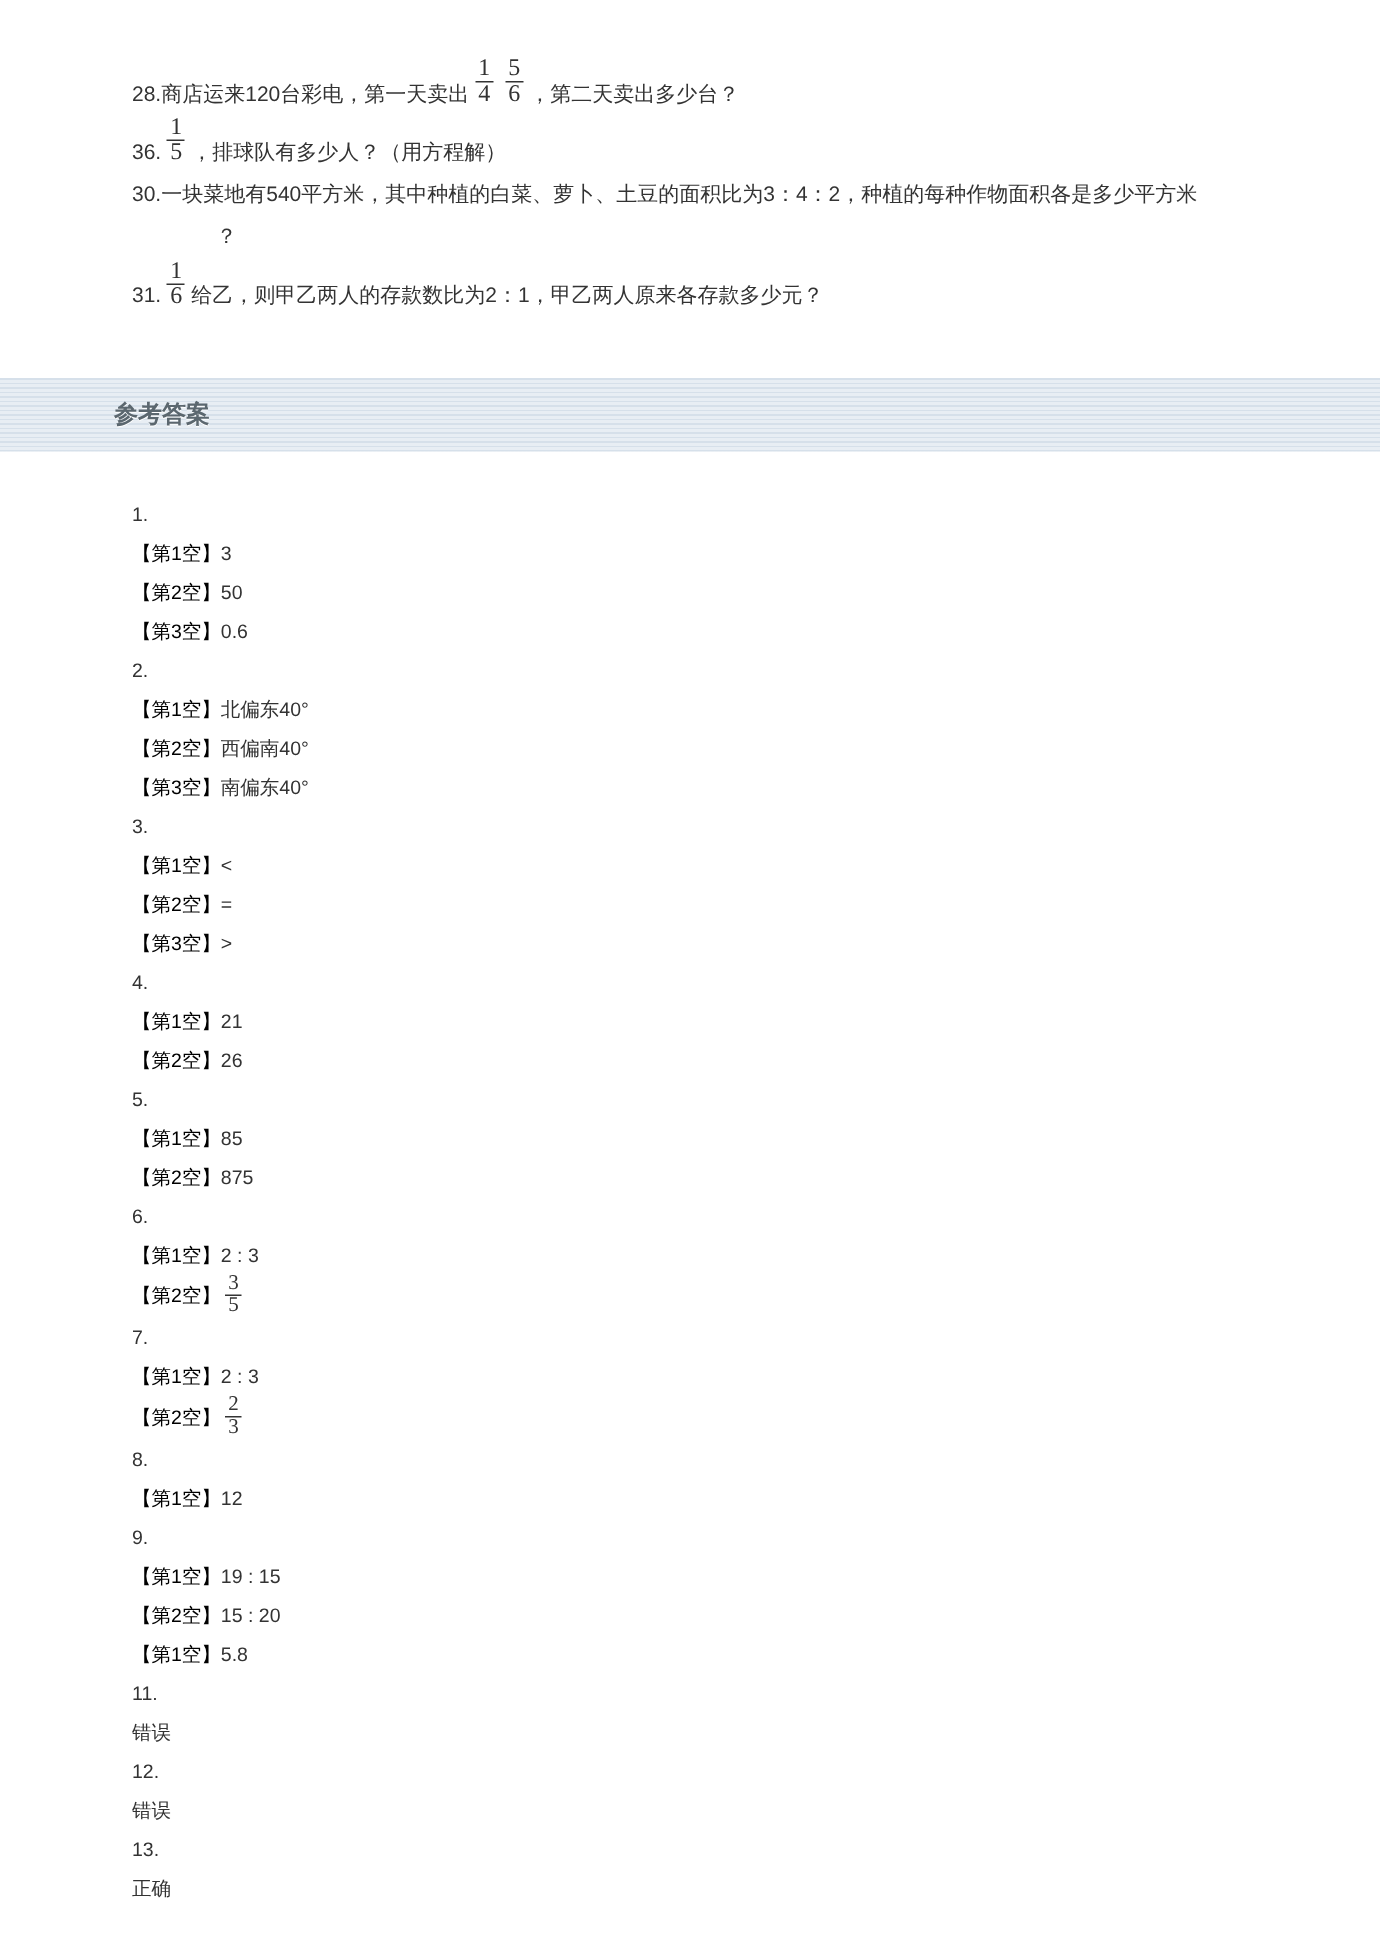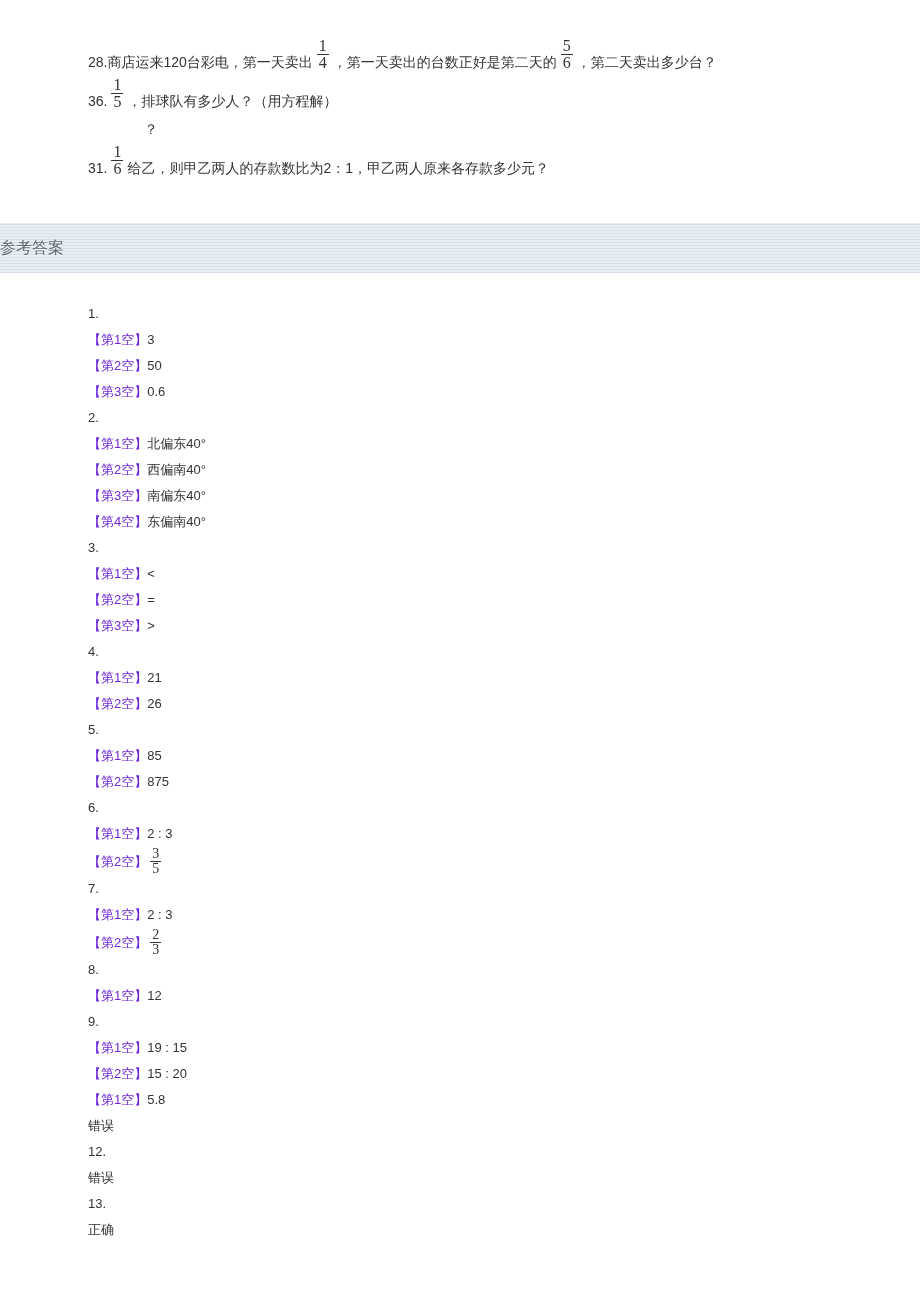--- a/index.html
+++ b/index.html
@@ -4,59 +4,62 @@
 <style>
 html,body{margin:0;padding:0;background:#fff;font-family:"Microsoft YaHei","SimSun",Arial,sans-serif;font-size:14px;color:#333;line-height:1.6}
 .wrap{width:920px;min-height:1302px;position:relative;background:#fff}
 .content{padding:40px 56px 20px 88px}
 .q{font-size:14px;color:#333;margin-bottom:6px;display:flex;flex-wrap:wrap;align-items:flex-end}
 .frac{display:inline-flex;flex-direction:column;align-items:center;vertical-align:middle;font-family:"Times New Roman",serif;font-size:16px;line-height:1;margin:0 4px;position:relative;top:-2px}
 .frac .n{border-bottom:1px solid #333;padding:0 2px}
 .frac .d{padding:0 2px}
 .dangle{padding-left:56px;font-size:14px;color:#333;margin-bottom:6px}
 .sec-header{background:repeating-linear-gradient(0deg,#d6e0ea 0,#d6e0ea 1px,#e8eef4 1px,#e8eef4 3px);padding:12px 0;margin:18px 0 28px 0}
-.sec-header .title{font-size:16px;font-weight:normal;color:#5b676f;text-shadow:0 1px 0 #fff}
+.sec-header .title{font-size:16px;font-weight:bold;color:#5b676f;padding-left:76px;text-shadow:0 1px 0 #fff}
 .ans-block{padding-left:88px;font-size:13px;color:#333;line-height:1.95}
 .ans-block .row{display:flex;align-items:center;min-height:26px}
-.ans-block .label{color:#6d28d9}
+.ans-block .label{color:#000000}
 .ans-block .aval{color:#333}
 .ans-block .fraca{display:inline-flex;flex-direction:column;align-items:center;vertical-align:middle;font-family:"Times New Roman",serif;font-size:14px;line-height:1;margin:0 3px}
 .ans-block .fraca .n{border-bottom:1px solid #333;padding:0 2px}
 .ans-block .fraca .d{padding:0 2px}
 </style>
 </head>
 <body>
 <div class="wrap">
 
 <div class="content">
 
   <div class="q">
     <span>28.</span>
     <span>商店运来120台彩电，第一天卖出</span>
     <span class="frac">
           <span class="n">1</span>
           <span class="d">4</span>
         </span>
-    <span>，第一天卖出的台数正好是第二天的</span>
     <span class="frac">
           <span class="n">5</span>
           <span class="d">6</span>
         </span>
     <span>，第二天卖出多少台？</span>
   </div>
 
   <div class="q">
     <span>36.</span>
     <span class="frac">
           <span class="n">1</span>
           <span class="d">5</span>
         </span>
     <span>，排球队有多少人？（用方程解）</span>
   </div>
 
+  <div class="q">
+    <span>30.</span>
+    <span>一块菜地有540平方米，其中种植的白菜、萝卜、土豆的面积比为3：4：2，种植的每种作物面积各是多少平方米</span>
+  </div>
   <div class="dangle">？</div>
 
   <div class="q">
     <span>31.</span>
     <span class="frac">
           <span class="n">1</span>
           <span class="d">6</span>
         </span>
     <span>给乙，则甲乙两人的存款数比为2：1，甲乙两人原来各存款多少元？</span>
   </div>
@@ -85,24 +88,20 @@
         <span class="label">【第1空】</span>
         <span class="aval">北偏东40°</span>
       </div>
       <div class="row">
         <span class="label">【第2空】</span>
         <span class="aval">西偏南40°</span>
       </div>
       <div class="row">
         <span class="label">【第3空】</span>
         <span class="aval">南偏东40°</span>
-      </div>
-      <div class="row">
-        <span class="label">【第4空】</span>
-        <span class="aval">东偏南40°</span>
       </div>
       <div class="row">3.</div>
       <div class="row">
         <span class="label">【第1空】</span>
         <span class="aval">&lt;</span>
       </div>
       <div class="row">
         <span class="label">【第2空】</span>
         <span class="aval">=</span>
       </div>
@@ -163,20 +162,21 @@
         <span class="aval">19 : 15</span>
       </div>
       <div class="row">
         <span class="label">【第2空】</span>
         <span class="aval">15 : 20</span>
       </div>
       <div class="row">
         <span class="label">【第1空】</span>
         <span class="aval">5.8</span>
       </div>
+      <div class="row">11.</div>
       <div class="row">错误</div>
       <div class="row">12.</div>
       <div class="row">错误</div>
       <div class="row">13.</div>
       <div class="row">正确</div>
     </div>
 
 </div>
 
 </body></html>

